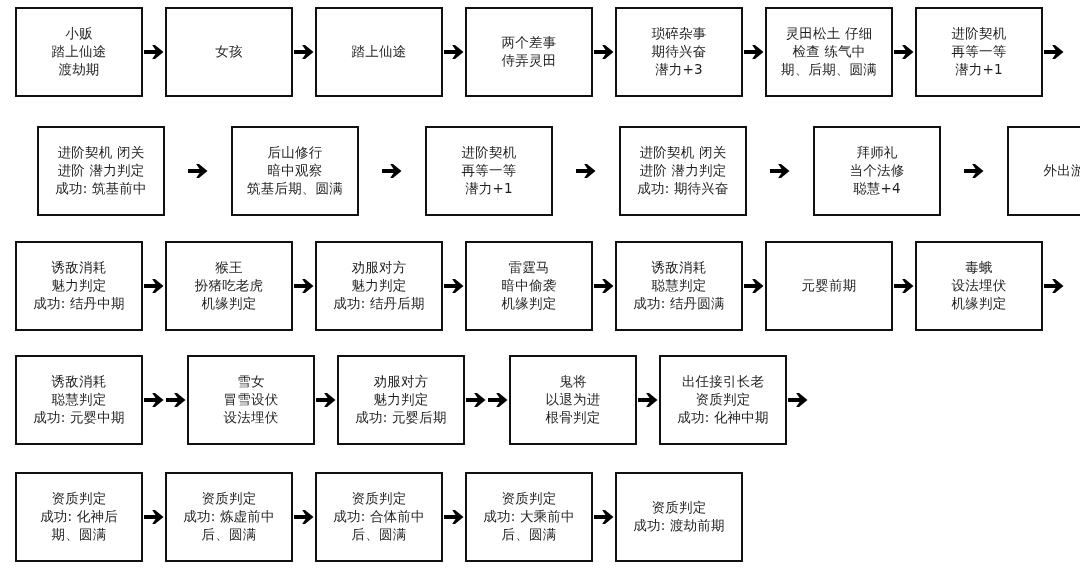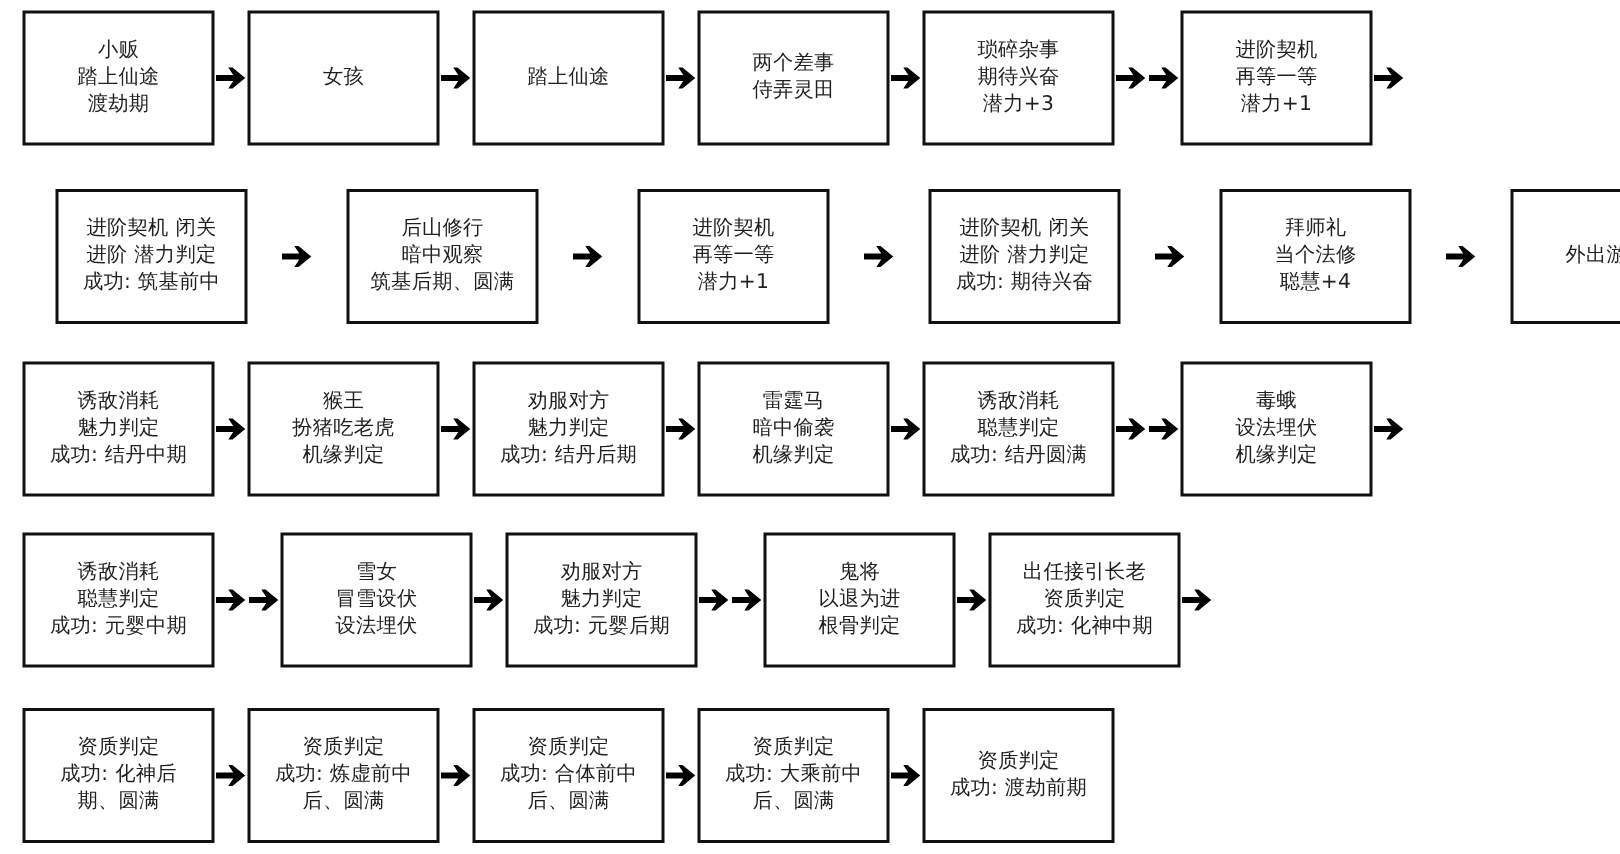--- a/index.html
+++ b/index.html
@@ -113,20 +113,25 @@
       <div class="node">
         <span class="line">琐碎杂事</span>
         <span class="line">期待兴奋</span>
         <span class="line">潜力+3</span>
       </div>
       <div class="arrow">
         <svg width="20" height="16" viewBox="0 0 20 16">
           <path d="M0 6.0 L11.5 6.0 L8.2 1.0 L11.0 1.0 L19.5 8.0 L11.0 15.0 L8.2 15.0 L11.5 10.0 L0 10.0 Z" fill="#000000"></path>
         </svg>
       </div>
+      <div class="node">
+        <span class="line">灵田松土 仔细</span>
+        <span class="line">检查 练气中</span>
+        <span class="line">期、后期、圆满</span>
+      </div>
       <div class="arrow">
         <svg width="20" height="16" viewBox="0 0 20 16">
           <path d="M0 6.0 L11.5 6.0 L8.2 1.0 L11.0 1.0 L19.5 8.0 L11.0 15.0 L8.2 15.0 L11.5 10.0 L0 10.0 Z" fill="#000000"></path>
         </svg>
       </div>
       <div class="node">
         <span class="line">进阶契机</span>
         <span class="line">再等一等</span>
         <span class="line">潜力+1</span>
       </div>
@@ -252,20 +257,23 @@
       <div class="node">
         <span class="line">诱敌消耗</span>
         <span class="line">聪慧判定</span>
         <span class="line">成功: 结丹圆满</span>
       </div>
       <div class="arrow">
         <svg width="20" height="16" viewBox="0 0 20 16">
           <path d="M0 6.0 L11.5 6.0 L8.2 1.0 L11.0 1.0 L19.5 8.0 L11.0 15.0 L8.2 15.0 L11.5 10.0 L0 10.0 Z" fill="#000000"></path>
         </svg>
       </div>
+      <div class="node">
+        <span class="line">元婴前期</span>
+      </div>
       <div class="arrow">
         <svg width="20" height="16" viewBox="0 0 20 16">
           <path d="M0 6.0 L11.5 6.0 L8.2 1.0 L11.0 1.0 L19.5 8.0 L11.0 15.0 L8.2 15.0 L11.5 10.0 L0 10.0 Z" fill="#000000"></path>
         </svg>
       </div>
       <div class="node">
         <span class="line">毒蛾</span>
         <span class="line">设法埋伏</span>
         <span class="line">机缘判定</span>
       </div>

